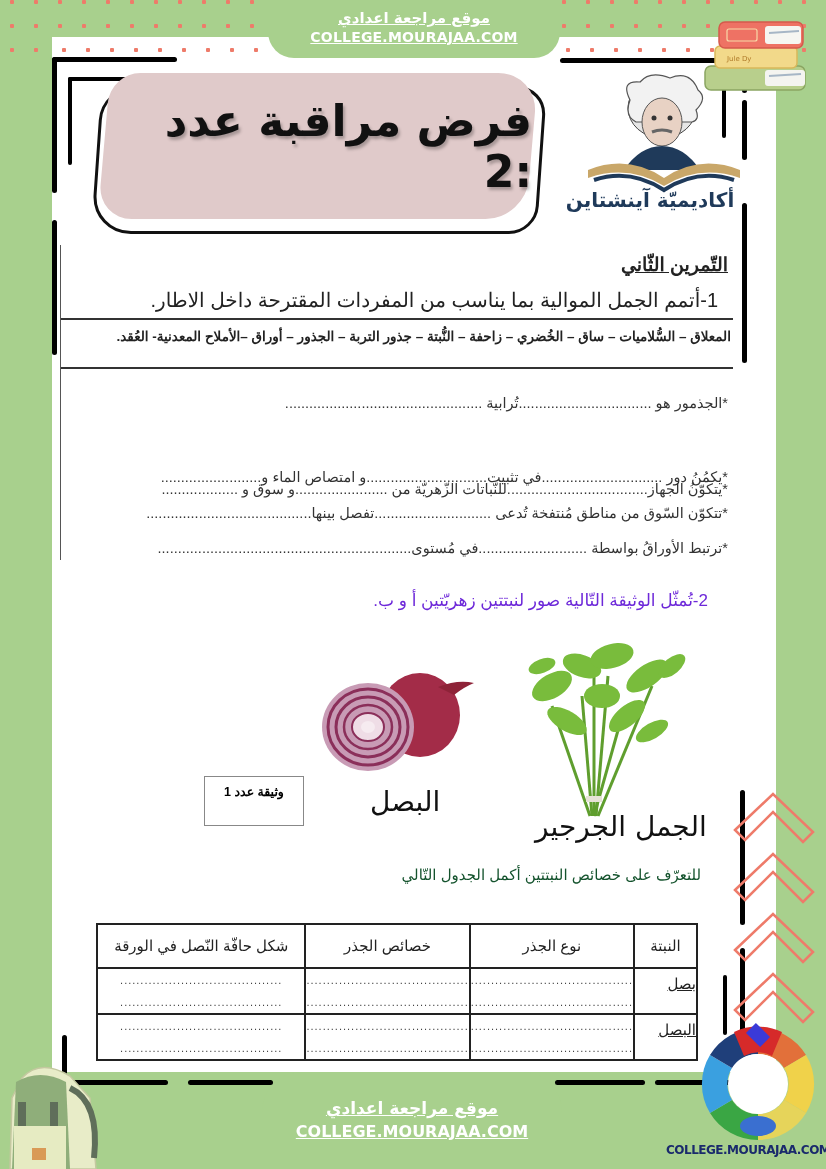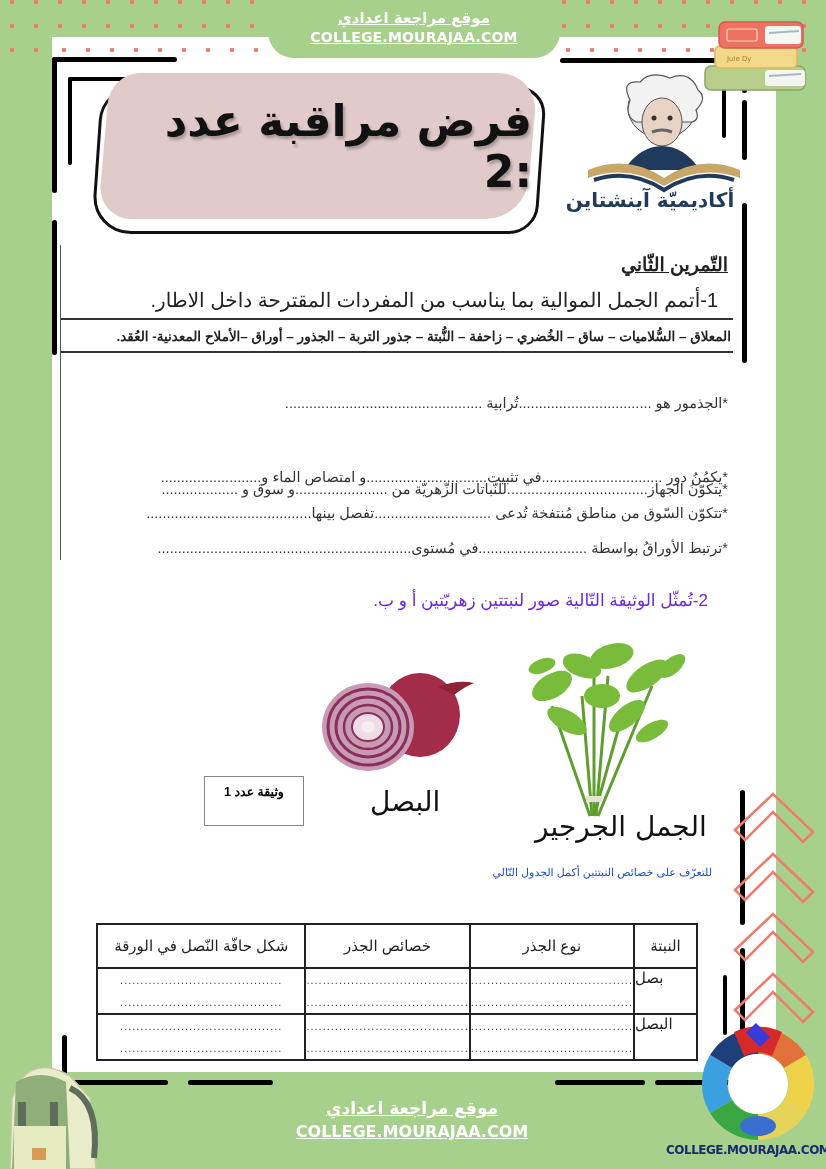--- a/index.html
+++ b/index.html
@@ -84,21 +84,21 @@
     font-family: "Liberation Sans", sans-serif; color: #222;
   }
   .ex-title {
     position: absolute; right: 4px; top: 8px;
     font-size: 19px; font-weight: bold; text-decoration: underline;
   }
   .ex-instr {
     position: absolute; right: 14px; top: 43px; font-size: 20px;
   }
   .word-bank {
-    position: absolute; left: 0; top: 73px; width: 672px; height: 35px;
+    position: absolute; left: 0; top: 73px; width: 672px; height: 51px;
     border-top: 2px solid #333; border-bottom: 2px solid #333; text-decoration: underline;
   }
   .word-bank span {
     position: absolute; right: 2px; top: 8px;
     font-size: 13.5px; font-weight: bold; white-space: nowrap;
   }
   .sentence {
     position: absolute; right: 4px; font-size: 14.5px; white-space: nowrap; color: #333;
   }
 
@@ -110,32 +110,32 @@
     position: absolute; left: 204px; top: 776px; width: 100px; height: 50px;
     border: 1.5px solid #888; direction: rtl; text-align: center;
     font-family: "Liberation Sans", sans-serif; font-size: 12.5px; font-weight: bold; line-height: 31px;
     background: #fff;
   }
   .plant-img { position: absolute; }
   .caption {
     position: absolute; direction: rtl; font-family: "DejaVu Sans", sans-serif; color: #111;
   }
   .table-intro {
-    position: absolute; right: 114px; top: 866px; direction: rtl;
-    font-family: "Liberation Sans", sans-serif; font-size: 11px; color: #1d4ed8;
+    position: absolute; right: 125px; top: 866px; direction: rtl;
+    font-family: "Liberation Sans", sans-serif; font-size: 15px; color: #14532d;
   }
 
   table.props {
     position: absolute; left: 96px; top: 923px; width: 602px; height: 138px;
     border-collapse: collapse; direction: rtl;
     font-family: "Liberation Sans", sans-serif; color: #222;
   }
   table.props th, table.props td { border: 2px solid #222; }
   table.props th { font-size: 15px; font-weight: normal; height: 44px; }
-  table.props td.plant { font-size: 15px; vertical-align: top; text-align: left; }
+  table.props td.plant { font-size: 15px; vertical-align: top; padding-top: 6px; text-align: right; text-decoration: underline; }
   table.props td.cell { vertical-align: middle; text-align: center; font-size: 11px; letter-spacing: 1px; line-height: 22px; color: #444; }
 
   .backpack { position: absolute; left: 0; top: 1058px; width: 112px; height: 111px; }
   .wheel { position: absolute; left: 690px; top: 1022px; width: 136px; height: 120px; }
   .wheel-text {
     position: absolute; left: 666px; top: 1143px; width: 160px; text-align: center;
     font-family: "DejaVu Sans", sans-serif; font-weight: bold; font-size: 12px; color: #1a2a6c;
     letter-spacing: -0.5px;
   }
   .chevrons { position: absolute; left: 733px; top: 790px; width: 90px; height: 240px; }

